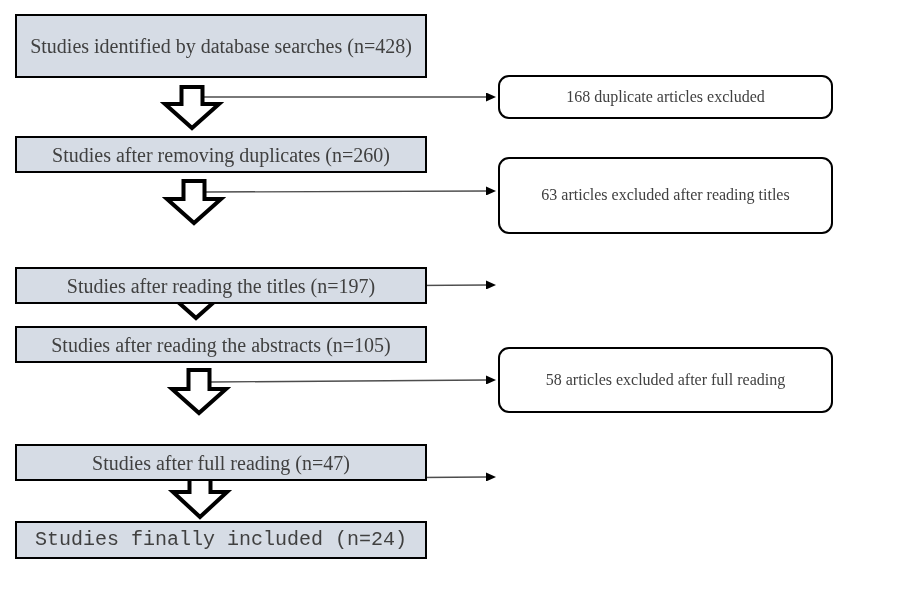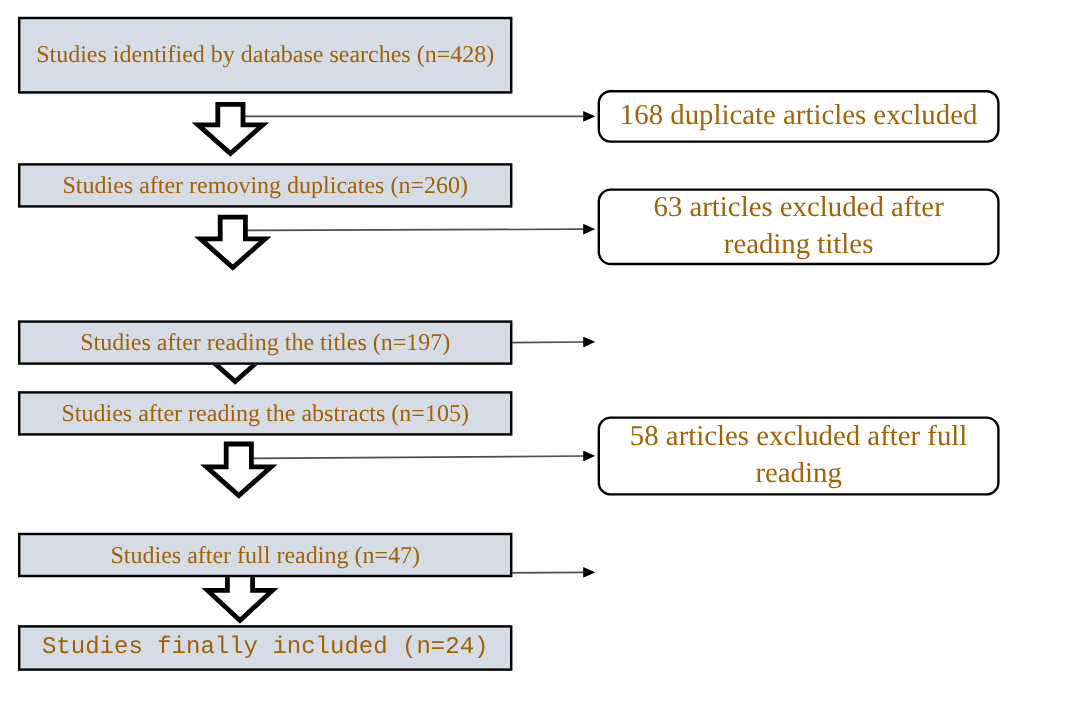--- a/index.html
+++ b/index.html
@@ -6,21 +6,21 @@
     margin: 0;
     padding: 0;
     background: #ffffff;
   }
   .canvas {
     position: relative;
     width: 899px;
     height: 598px;
     background: #ffffff;
     font-family: "Liberation Serif", "DejaVu Serif", serif;
-    color: #a16207;
+    color: #404040;
     overflow: hidden;
   }
   .overlay {
     position: absolute;
     left: 0;
     top: 0;
     width: 899px;
     height: 598px;
   }
   .pbox {
@@ -43,21 +43,21 @@
     left: 498px;
     width: 335px;
     box-sizing: border-box;
     background: var(--excluded-box-fill, #ffffff);
     border: 2px solid var(--box-border, #000000);
     border-radius: 11px;
     display: flex;
     align-items: center;
     justify-content: center;
     text-align: center;
-    font-size: 24px;
+    font-size: 16px;
     line-height: 1.3;
     padding: 0 10px;
   }
   .block-arrow {
     fill: var(--block-arrow-fill, #ffffff);
     stroke: var(--block-arrow-stroke, #000000);
     stroke-width: 4;
     stroke-linejoin: miter;
   }
   .connector {
@@ -105,20 +105,20 @@
   <div class="pbox" style="top:444px; height:37px;">
     <span>Studies after full reading (n=47)</span>
   </div>
   <div class="pbox" style="top:521px; height:38px;font-family:Liberation Mono, monospace;">
     <span>Studies finally included (n=24)</span>
   </div>
 
   <div class="ebox" style="top:75px;  height:44px;">
     <span>168 duplicate articles excluded</span>
   </div>
-  <div class="ebox" style="top:157px; height:64px;">
+  <div class="ebox" style="top:157px; height:77px;">
     <span>63 articles excluded after reading titles</span>
   </div>
   <div class="ebox" style="top:347px; height:66px;">
     <span>58 articles excluded after full reading</span>
   </div>
 
 </div>
 
 </body></html>

